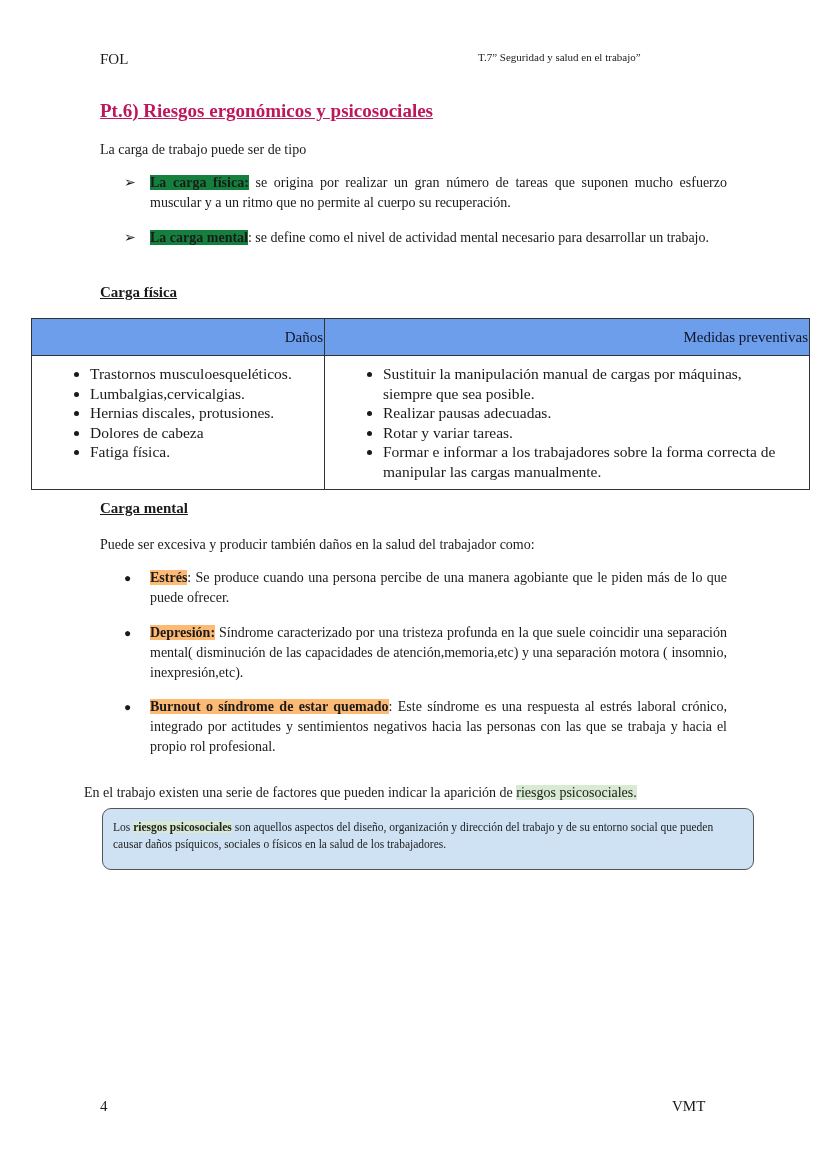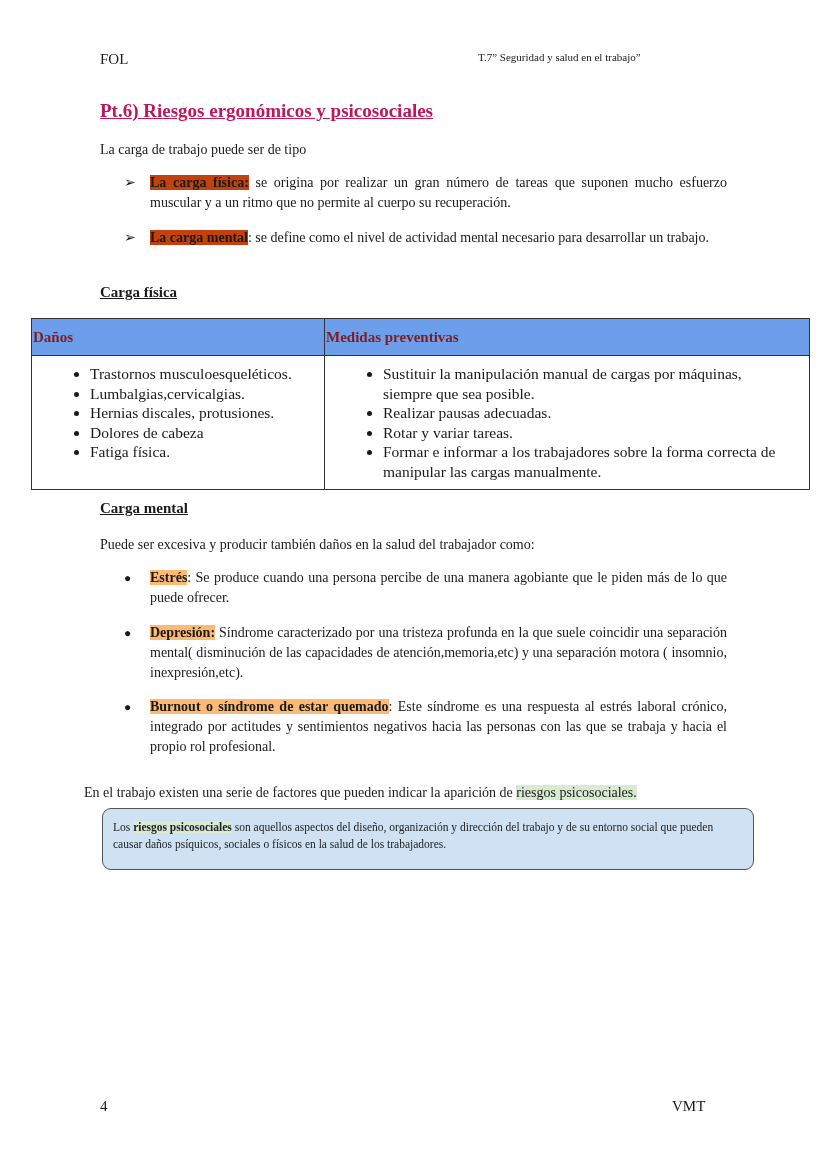--- a/index.html
+++ b/index.html
@@ -8,29 +8,29 @@
   .abs { position:absolute; }
   .header-left { left:100px; top:51px; font-size:15px; }
   .header-right { left:478px; top:51px; font-size:11px; }
   .title { left:100px; top:100px; font-size:19px; font-weight:bold; color:#be185d;
            text-decoration:underline; }
   .para { font-size:14px; line-height:20px; }
   .intro { left:100px; top:140px; }
   .arrow-item { left:124px; width:603px; font-size:14px; line-height:20px; text-align:justify; }
   .arrow-item .mk { position:absolute; left:0; top:0; }
   .arrow-item .tx { display:block; margin-left:26px; }
-  .hl-blue { background:#c2410c; font-weight:bold; }
+  .hl-blue { background:#15803d; font-weight:bold; }
   .hl-pink { background:#fdba74; font-weight:bold; }
   .hl-green { background:#d9ead3; }
   .hl-green-b { background:#d9ead3; font-weight:bold; }
   .subhead { left:100px; font-size:15px; font-weight:bold; text-decoration:underline; }
   table.grid { position:absolute; left:31px; top:318px; width:779px; border-collapse:collapse;
                font-size:15.5px; }
   table.grid th { background:#6d9eeb; border:1.5px solid #333; height:34px; font-size:15px;
-                  font-weight:bold; text-align:left; color:#7f1d1d; }
+                  font-weight:normal; text-align:right; color:#0f172a; }
   table.grid td { border:1.5px solid #333; vertical-align:top; padding:8px 0 8px 0; }
   table.grid ul { margin:0; padding:0 0 0 58px; line-height:19.5px; }
   table.grid td.right ul { padding-left:58px; padding-right:20px; }
   table.grid li { list-style:disc; }
   .bul-item { left:124px; width:603px; font-size:14px; line-height:20px; text-align:justify; }
   .bul-item .mk { position:absolute; left:0; top:0; font-size:12px; }
   .bul-item .tx { display:block; margin-left:26px; }
   .closing { left:84px; top:771px;margin-top:12px; }
   .defbox { left:102px; top:808px; width:630px; height:50px; background:#cfe2f3;
             border:1.5px solid #555; border-radius:9px; padding:10px 10px 0 10px;

